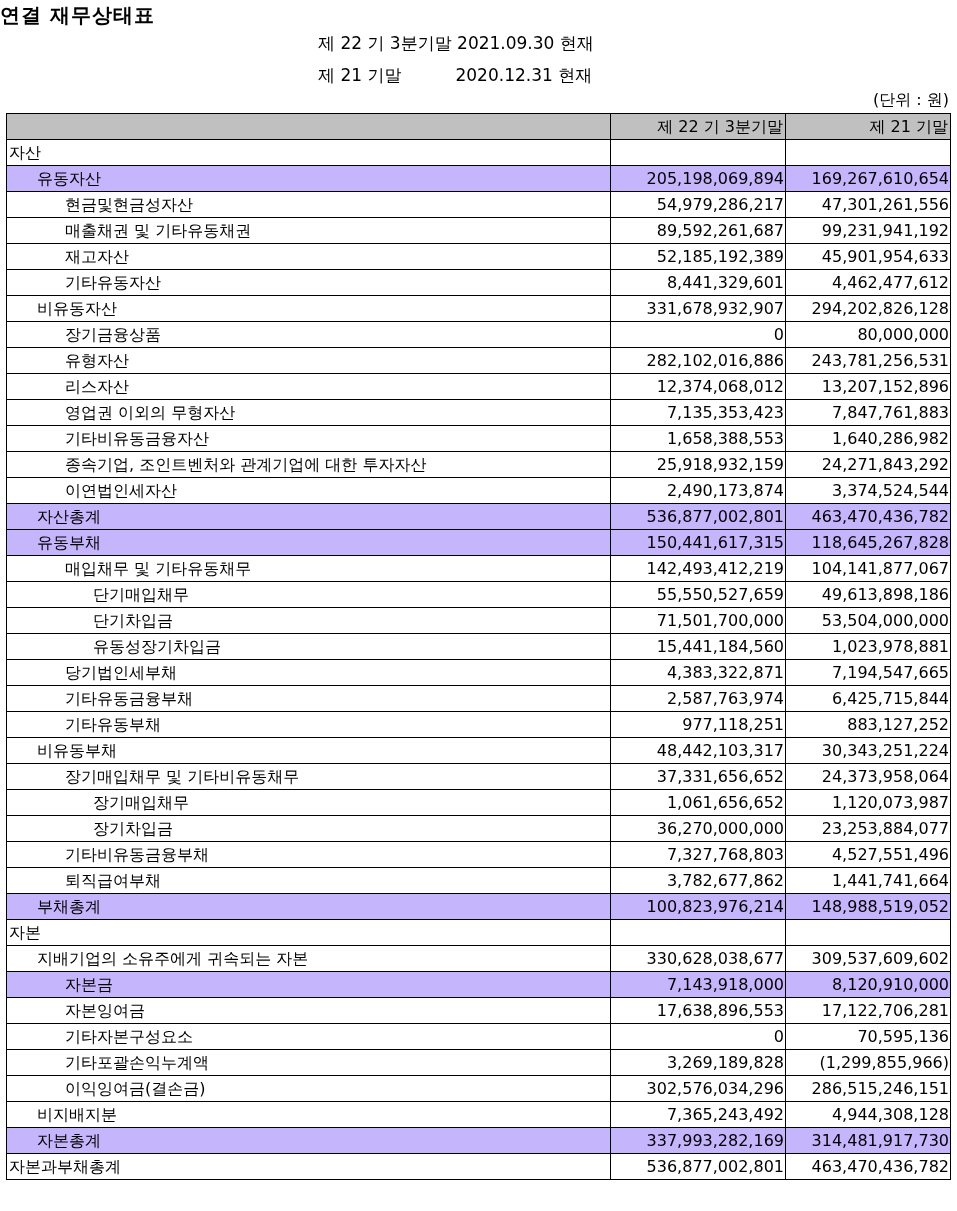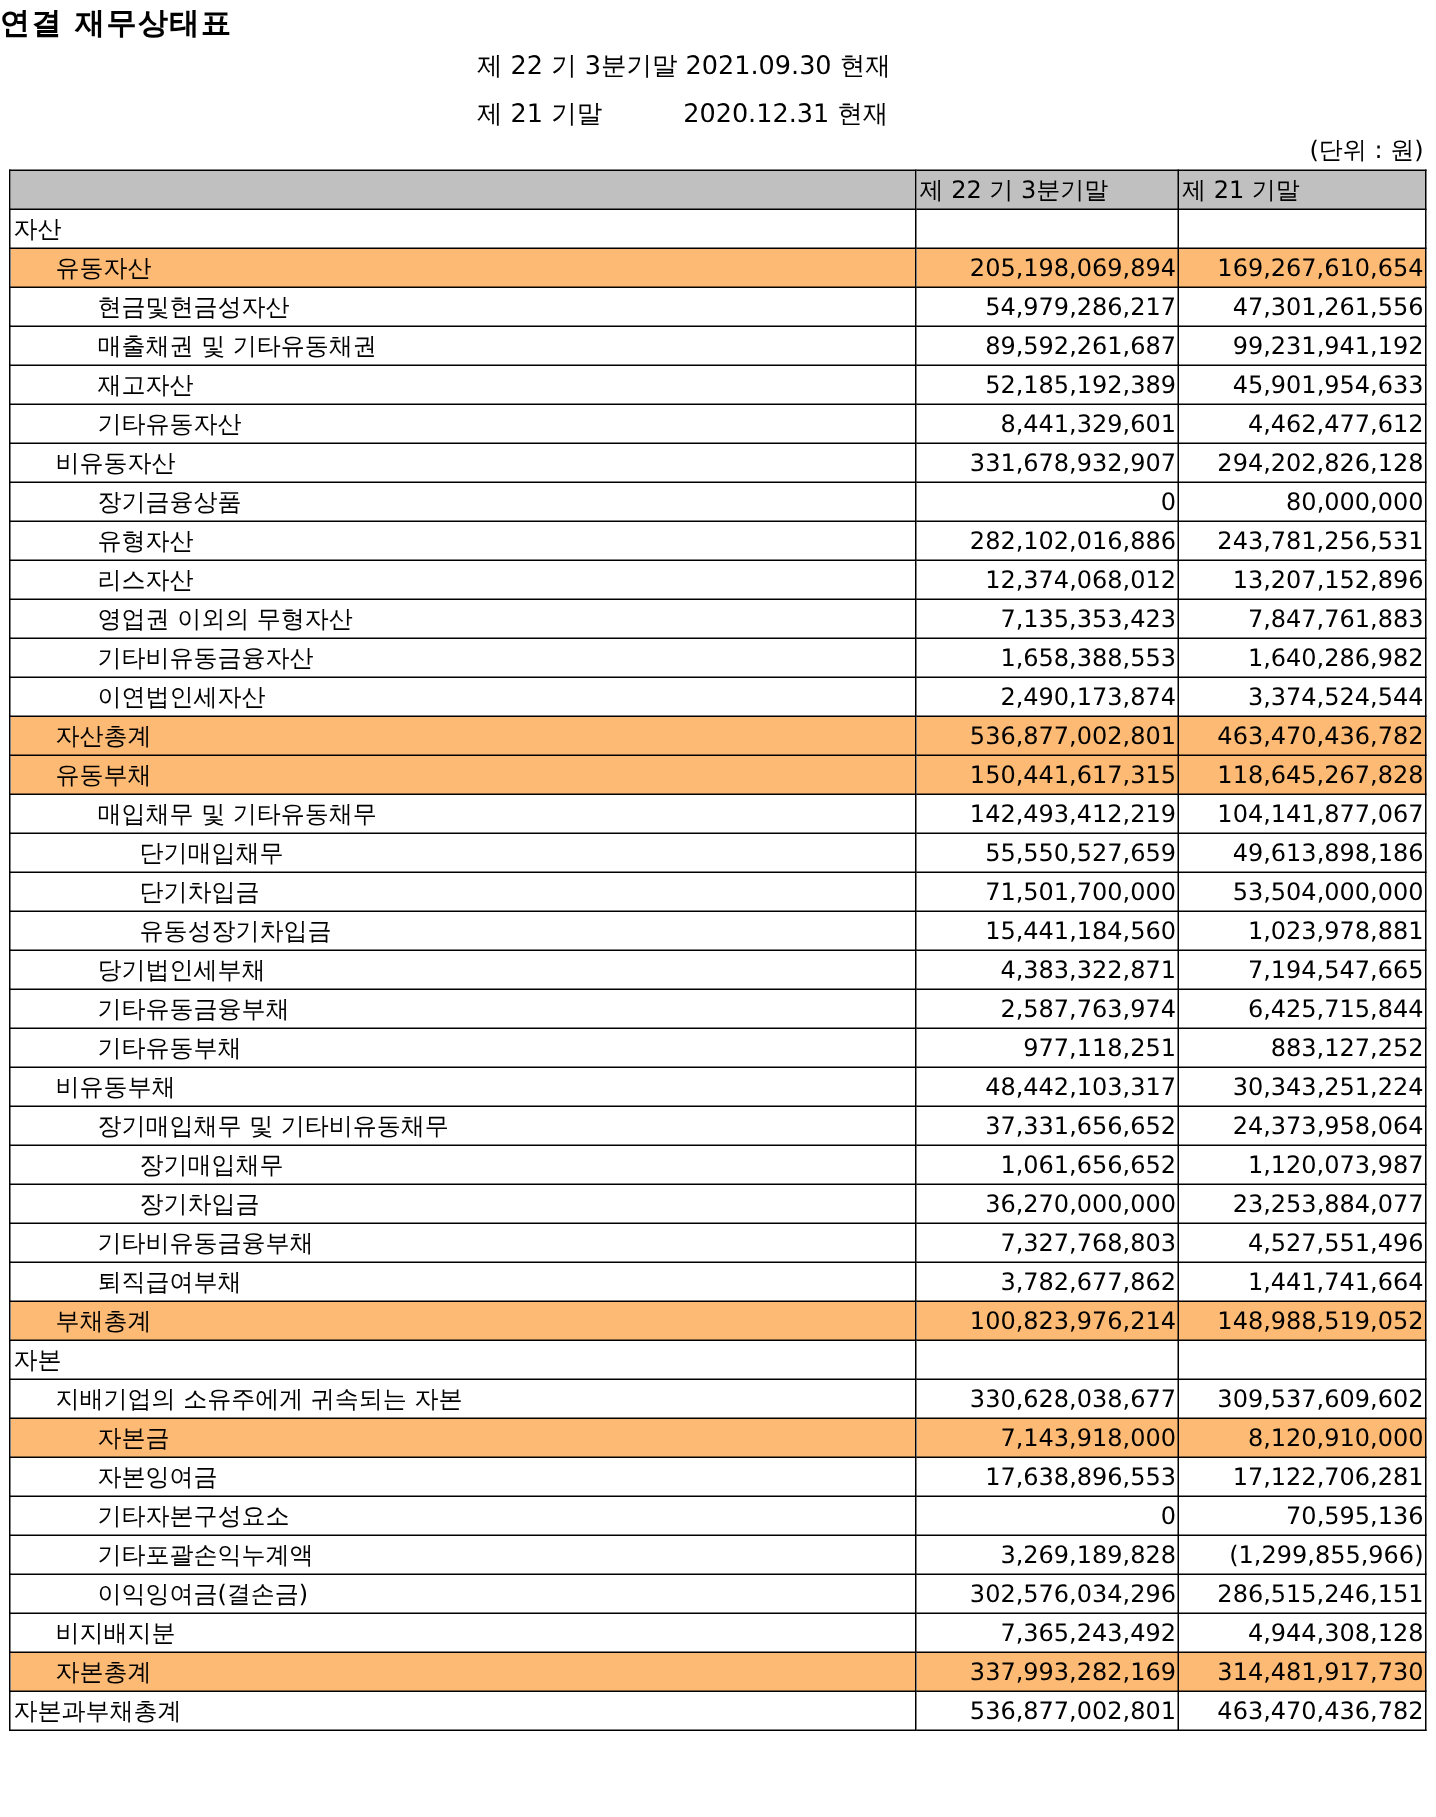--- a/index.html
+++ b/index.html
@@ -4,23 +4,23 @@
 <style>
   html, body { margin: 0; padding: 0; background: #ffffff; }
   body { width: 957px; height: 1211px; position: relative; font-family: "DejaVu Sans", sans-serif; color: #000; overflow: hidden; }
   .title { position: absolute; top: 2px; left: 0; width: 957px; text-align: left; font-size: 20px; font-weight: bold; letter-spacing: 1px; }
   .subtitle { position: absolute; left: 318px; font-size: 17px; white-space: pre; }
   .sub1 { top: 32px; }
   .sub2 { top: 64px; }
   .unit { position: absolute; top: 90px; right: 8px; font-size: 16px; }
   table.bs { position: absolute; top: 113px; left: 6px; border-collapse: collapse; table-layout: fixed; width: 944px; font-size: 16px; }
   table.bs td, table.bs th { border: 1px solid #000; height: 25px; padding: 0 2px; line-height: 25px; white-space: nowrap; overflow: hidden; font-weight: normal; }
-  table.bs th { background: #c0c0c0; text-align: left; }
+  table.bs th { background: #c0c0c0; text-align: right; }
   table.bs td.num { text-align: right; padding-right: 1px; }
-  table.bs tr.hl td { background: #fdba74; }
+  table.bs tr.hl td { background: #c4b5fd; }
   .lv0 { padding-left: 2px !important; margin-left: 24px; }
   .lv1 { padding-left: 30px !important; }
   .lv2 { padding-left: 58px !important; }
   .lv3 { padding-left: 86px !important; }
 </style>
 </head>
 <body>
 
 <div class="title">연결 재무상태표</div>
 <div class="subtitle sub1">제 22 기 3분기말 2021.09.30 현재</div>
@@ -95,20 +95,25 @@
         <td class="lv2">영업권 이외의 무형자산</td>
         <td class="num">7,135,353,423</td>
         <td class="num">7,847,761,883</td>
       </tr>
       <tr>
         <td class="lv2">기타비유동금융자산</td>
         <td class="num">1,658,388,553</td>
         <td class="num">1,640,286,982</td>
       </tr>
       <tr>
+        <td class="lv2">종속기업, 조인트벤처와 관계기업에 대한 투자자산</td>
+        <td class="num">25,918,932,159</td>
+        <td class="num">24,271,843,292</td>
+      </tr>
+      <tr>
         <td class="lv2">이연법인세자산</td>
         <td class="num">2,490,173,874</td>
         <td class="num">3,374,524,544</td>
       </tr>
       <tr class="hl">
         <td class="lv1">자산총계</td>
         <td class="num">536,877,002,801</td>
         <td class="num">463,470,436,782</td>
       </tr>
       <tr class="hl">

